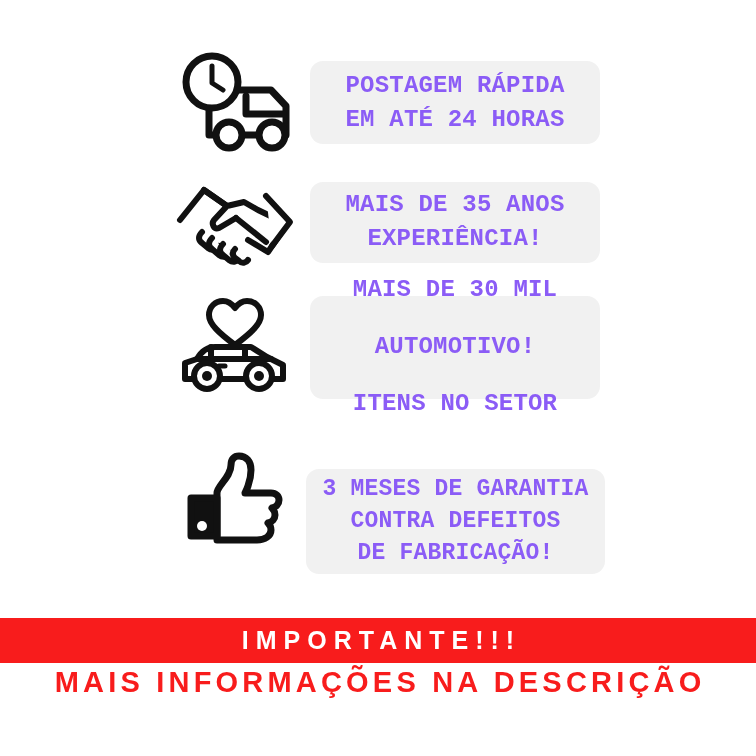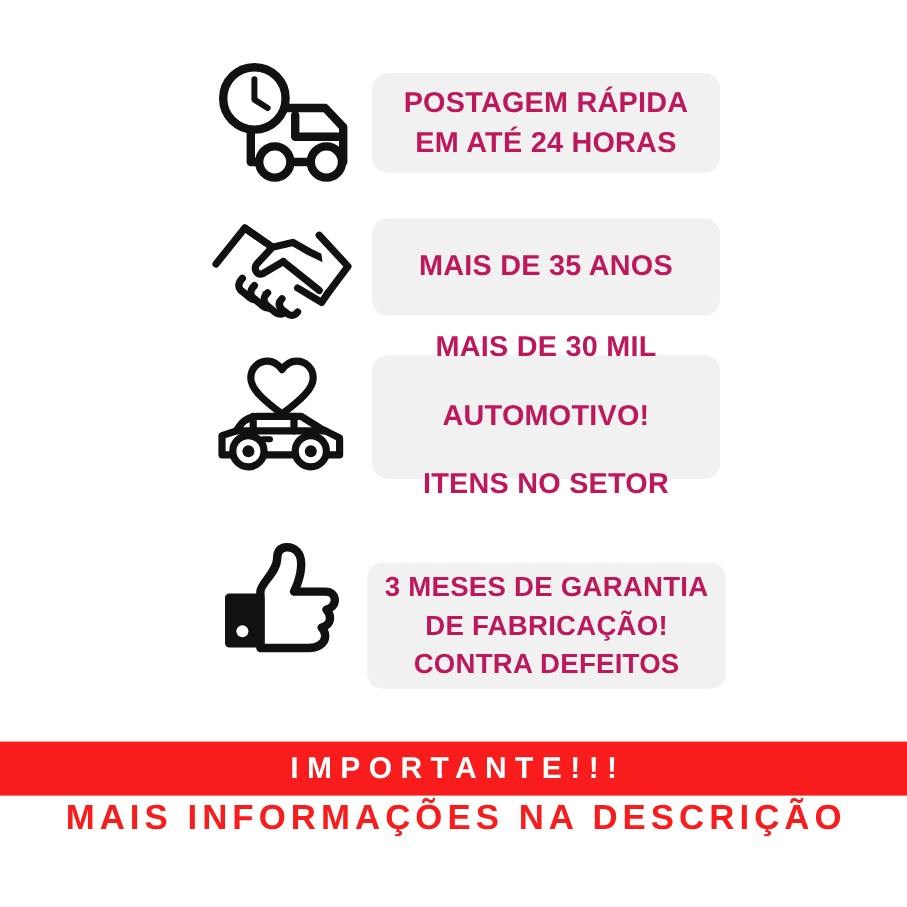--- a/index.html
+++ b/index.html
@@ -49,28 +49,29 @@
     display: flex;
     align-items: center;
     justify-content: center;
   }
   .feature-icon svg { display: block; }
 
   .feature-pill {
     flex: 1 1 auto;
     background: #f1f1f1;
     border-radius: 13px;
-    color: #be185d;
+    color: #8b5cf6;
     font-weight: bold;
     text-align: center;
     letter-spacing: 0.2px;
     display: flex;
     flex-direction: column;
     align-items: center;
     justify-content: center;
+    font-family: Liberation Mono, monospace;
   }
   .feature-pill .pill-line {
     display: block;
     white-space: nowrap;
   }
 
   .row-1 .feature-pill { height: 83px; font-size: 24px; line-height: 34px; }
   .row-2 .feature-pill { height: 81px; font-size: 24px; line-height: 34px; }
   .row-3 .feature-pill { height: 103px; font-size: 24px; line-height: 32px; gap: 25px; }
   .row-4 .feature-pill { height: 105px; font-size: 23px; line-height: 32px; margin-left: -4px; margin-right: -5px; margin-top: 47px; }
@@ -155,20 +156,21 @@
           <path d="M62 42 L92 66"></path>
           <path d="M28 56 C24 60 24 64 28 67 L34 72 C38 75 42 74 45 70" fill="#ffffff"></path>
           <path d="M38 62 C34 66 34 70 38 73 L45 79 C49 82 53 81 56 77" fill="#ffffff"></path>
           <path d="M49 68 C45 72 45 76 49 79 L55 84 C59 87 63 86 66 82" fill="#ffffff"></path>
           <path d="M61 73 C58 76 58 79 61 82 L65 85 C68 88 72 87 74 84" fill="#ffffff"></path>
           <path d="M92 20 L116 46 L98 70" fill="#ffffff"></path>
         </svg>
       </div>
       <div class="feature-pill">
         <span class="pill-line">MAIS DE 35 ANOS</span>
+        <span class="pill-line">EXPERIÊNCIA!</span>
       </div>
     </div>
 
     <div class="feature-row row-3">
       <div class="feature-icon">
         <svg width="120" height="100" viewBox="0 0 120 100" fill="none" stroke="#111111" stroke-width="6" stroke-linecap="round" stroke-linejoin="round">
           <path d="M60 48 C44 36 34 27 34 18 C34 10 40 4 48 4 C53 4 57 7 60 11 C63 7 67 4 72 4 C80 4 86 10 86 18 C86 27 76 36 60 48 Z" fill="#ffffff"></path>
           <path d="M10 66 L10 82 L108 82 L108 68 L92 60 L76 50 L40 50 C32 50 26 55 22 62 L10 66 Z" fill="#ffffff"></path>
           <path d="M36 50 L36 62"></path>
           <path d="M70 50 L70 62"></path>
@@ -190,22 +192,22 @@
     <div class="feature-row row-4">
       <div class="feature-icon">
         <svg width="108" height="100" viewBox="0 0 108 100" fill="none" stroke="#111111" stroke-width="7" stroke-linecap="round" stroke-linejoin="round">
           <path d="M36 45 L36 92 L76 92 C84 92 90 88 90 82 C90 79 89 77 87 75 C91 74 94 71 94 67 C94 64 93 62 91 60 C95 59 98 56 98 52 C98 48 95 45 90 45 L64 45 C64 45 70 34 70 22 C70 13 65 8 58 8 C53 8 50 11 50 17 C50 29 36 38 36 45 Z" fill="#ffffff"></path>
           <path d="M10 50 L36 50 L36 88 L10 88 Z" fill="#111111" stroke="#111111"></path>
           <circle cx="21" cy="78" r="5" fill="#ffffff" stroke="none"></circle>
         </svg>
       </div>
       <div class="feature-pill">
         <span class="pill-line">3 MESES DE GARANTIA</span>
+        <span class="pill-line">CONTRA DEFEITOS</span>
         <span class="pill-line">DE FABRICAÇÃO!</span>
-        <span class="pill-line">CONTRA DEFEITOS</span>
       </div>
     </div>
 
   </div>
 
   <div class="banner">
     <div class="banner-bar">
       <span class="banner-bar-text">IMPORTANTE!!!</span>
     </div>
     <div class="banner-sub">

